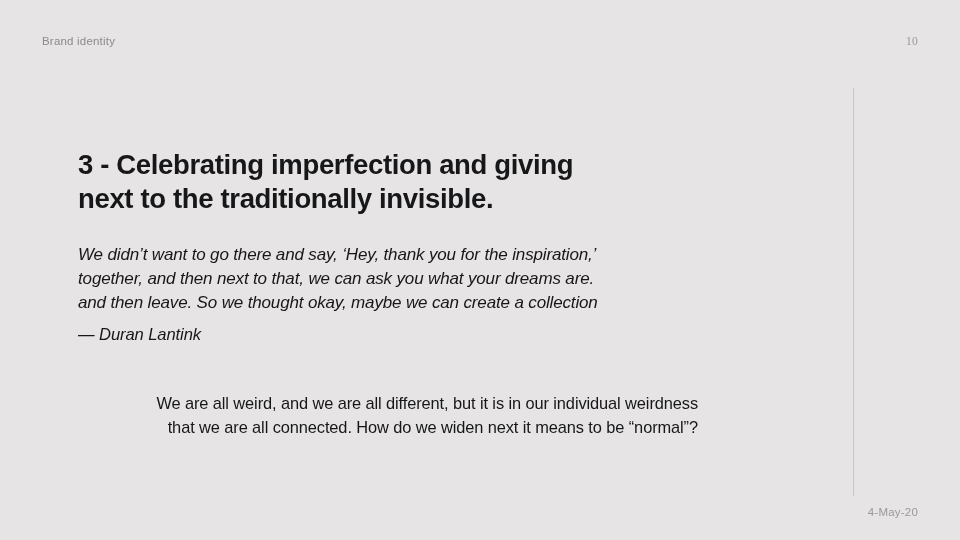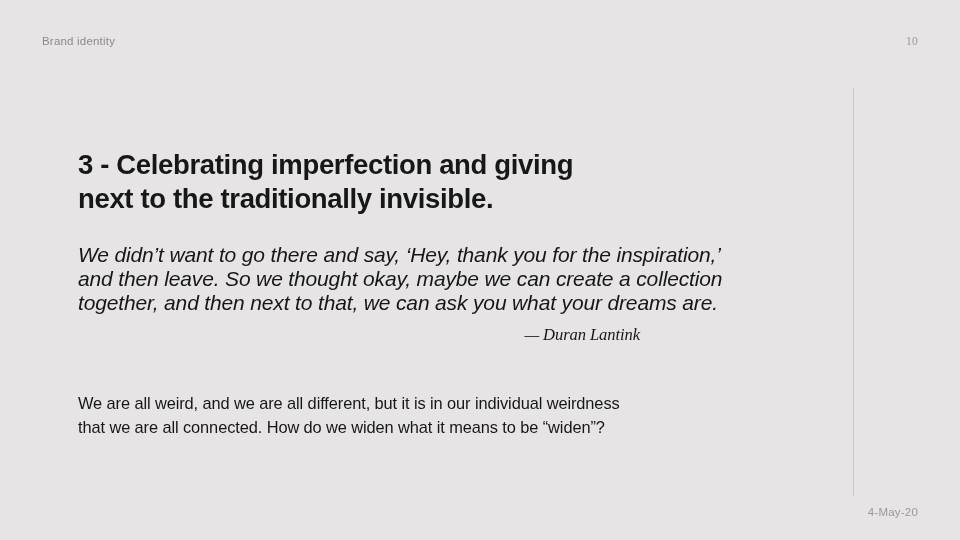--- a/index.html
+++ b/index.html
@@ -77,56 +77,57 @@
   }
 
   .quote {
     margin: 0;
     position: absolute;
     top: 95px;
     left: 0;
     width: 600px;
     font-family: "Liberation Sans", sans-serif;
     font-style: italic;
-    font-size: 21px;
+    font-size: 17px;
     line-height: 24.2px;
     letter-spacing: -0.15px;
     color: #17171a;
   }
 
   .quote-line {
     display: block;
     white-space: nowrap;
   }
 
   .attribution {
     position: absolute;
     top: 177px;
     left: 0;
     width: 562px;
-    text-align: right;
-    font-family: Liberation Serif, serif;
+    text-align: left;
+    font-family: Liberation Sans, sans-serif;
     font-style: italic;
     font-size: 16.6px;
     letter-spacing: -0.1px;
     color: #17171a;
     white-space: nowrap;
   }
 
   .body-paragraph {
     margin: 0;
     position: absolute;
     top: 243px;
     left: 0;
     width: 620px;
     font-family: "Liberation Sans", sans-serif;
     font-size: 16.4px;
     line-height: 24.2px;
     letter-spacing: -0.1px;
     color: #17171a;
+    text-align: right;
   }
 
   .body-line {
     display: block;
     white-space: nowrap;
   }
 
   
   .footer-date {
     position: absolute;
@@ -154,28 +155,28 @@
 
   <div class="content">
 
     <h1 class="slide-heading">
       <span>3 - Celebrating imperfection and giving</span><br>
       <span>next to the traditionally invisible.</span>
     </h1>
 
     <blockquote class="quote">
       <span class="quote-line">We didn’t want to go there and say, ‘Hey, thank you for the inspiration,’</span>
+      <span class="quote-line">together, and then next to that, we can ask you what your dreams are.</span>
       <span class="quote-line">and then leave. So we thought okay, maybe we can create a collection</span>
-      <span class="quote-line">together, and then next to that, we can ask you what your dreams are.</span>
     </blockquote>
 
     <div class="attribution">— Duran Lantink</div>
 
     <p class="body-paragraph">
       <span class="body-line">We are all weird, and we are all different, but it is in our individual weirdness</span>
-      <span class="body-line">that we are all connected. How do we widen what it means to be “widen”?</span>
+      <span class="body-line">that we are all connected. How do we widen next it means to be “normal”?</span>
     </p>
 
   </div>
 
   <div class="footer-date">4-May-20</div>
 
 </div>
 
 </body></html>

